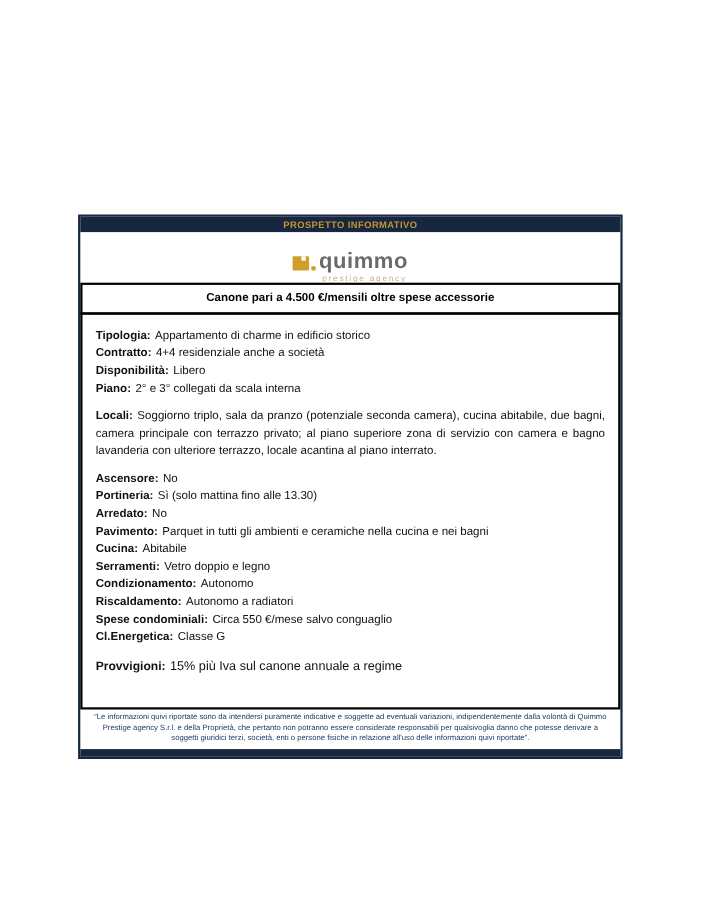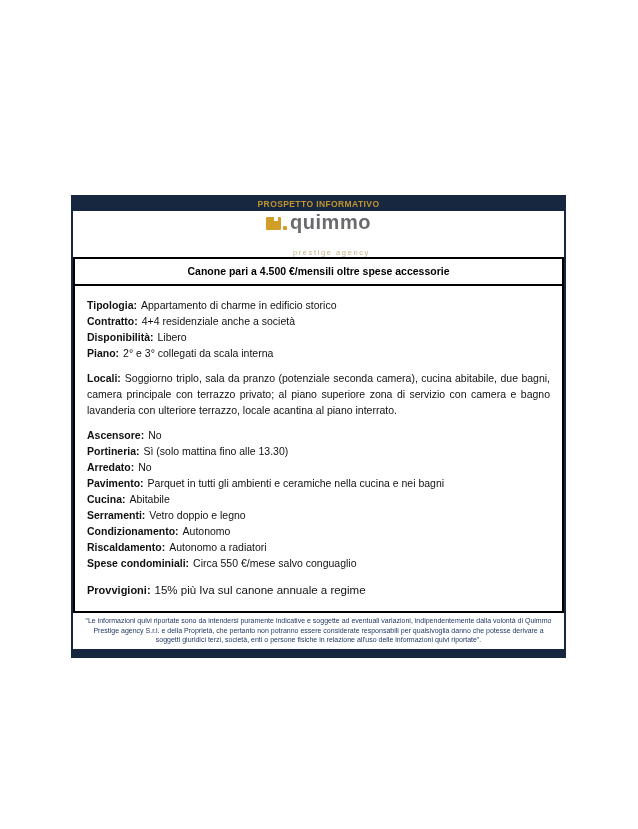--- a/index.html
+++ b/index.html
@@ -11,27 +11,27 @@
   .topbar { height:14px; background:#182740; display:flex; align-items:center; justify-content:center; }
   .topbar span { color:#BF9530; font-size:8.5px; font-weight:bold; letter-spacing:.4px; }
 
   .logorow { height:46px; display:flex; align-items:flex-end; justify-content:center; }
   .logo-inner { display:flex; align-items:flex-start; }
   .logo-mark { position:relative; width:15px; height:13px; background:#D29E2A; margin-top:5px; border-radius:1px; }
   .logo-mark .notch { position:absolute; top:0; right:3px; width:4px; height:4px; background:#fff; }
   .logo-mark .dot { position:absolute; right:-6px; bottom:0; width:4px; height:4px; background:#D29E2A; border-radius:1px; }
   .logo-text { display:flex; flex-direction:column; align-items:flex-end; margin-left:9px; }
   .brand { font-size:20px; font-weight:600; color:#6A6B6E; letter-spacing:.5px; line-height:20px; }
-  .tagline { font-size:7.5px; color:#C9B284; letter-spacing:1.6px; margin-top:16px; margin-right:1px; }
+  .tagline { font-size:7.5px; color:#C9B284; letter-spacing:1.6px; margin-top:0px; margin-right:1px; }
 
   .box { border:2px solid #000; }
   .headerbox { padding:3px 4px 4px; text-align:center; }
   .hline { font-size:10.5px; font-weight:bold; color:#000; line-height:18px; }
 
-  .bodybox { margin-top:-2px; padding:11px 12px 12px; font-size:10.5px; color:#111; }
+  .bodybox { margin-top:-2px; padding:11px 12px 28px; font-size:10.5px; color:#111; }
   .row { line-height:16px; }
   .lbl { font-weight:bold; margin-right:4px; }
   .para { margin:9px 0; text-align:justify; line-height:16px; }
   .provv { margin-top:11px; font-size:11.5px; line-height:17px; }
   .provv .lbl { font-size:11px; }
 
   .disclaimer { padding:3px 9px 4px; text-align:center; font-size:7px; line-height:9.5px; color:#1F3864; }
 
   .bottombar { height:7px; background:#182740; }
 </style>
@@ -73,20 +73,21 @@
 
       <div class="row"><span class="lbl">Ascensore:</span><span class="val">No</span></div>
       <div class="row"><span class="lbl">Portineria:</span><span class="val">Sì (solo mattina fino alle 13.30)</span></div>
       <div class="row"><span class="lbl">Arredato:</span><span class="val">No</span></div>
       <div class="row"><span class="lbl">Pavimento:</span><span class="val">Parquet in tutti gli ambienti e ceramiche nella cucina e nei bagni</span></div>
       <div class="row"><span class="lbl">Cucina:</span><span class="val">Abitabile</span></div>
       <div class="row"><span class="lbl">Serramenti:</span><span class="val">Vetro doppio e legno</span></div>
       <div class="row"><span class="lbl">Condizionamento:</span><span class="val">Autonomo</span></div>
       <div class="row"><span class="lbl">Riscaldamento:</span><span class="val">Autonomo a radiatori</span></div>
       <div class="row"><span class="lbl">Spese condominiali:</span><span class="val">Circa 550 €/mese salvo conguaglio</span></div>
+      <div class="row"><span class="lbl">Cl.Energetica:</span><span class="val">Classe G</span></div>
 
       <div class="row provv"><span class="lbl">Provvigioni:</span><span class="val">15% più Iva sul canone annuale a regime</span></div>
     </div>
 
     <div class="disclaimer">“Le informazioni quivi riportate sono da intendersi puramente indicative e soggette ad eventuali variazioni, indipendentemente dalla volontà di Quimmo Prestige agency S.r.l. e della Proprietà, che pertanto non potranno essere considerate responsabili per qualsivoglia danno che potesse derivare a soggetti giuridici terzi, società, enti o persone fisiche in relazione all'uso delle informazioni quivi riportate”.</div>
 
     <div class="bottombar"></div>
   </div>
 </div>
 

